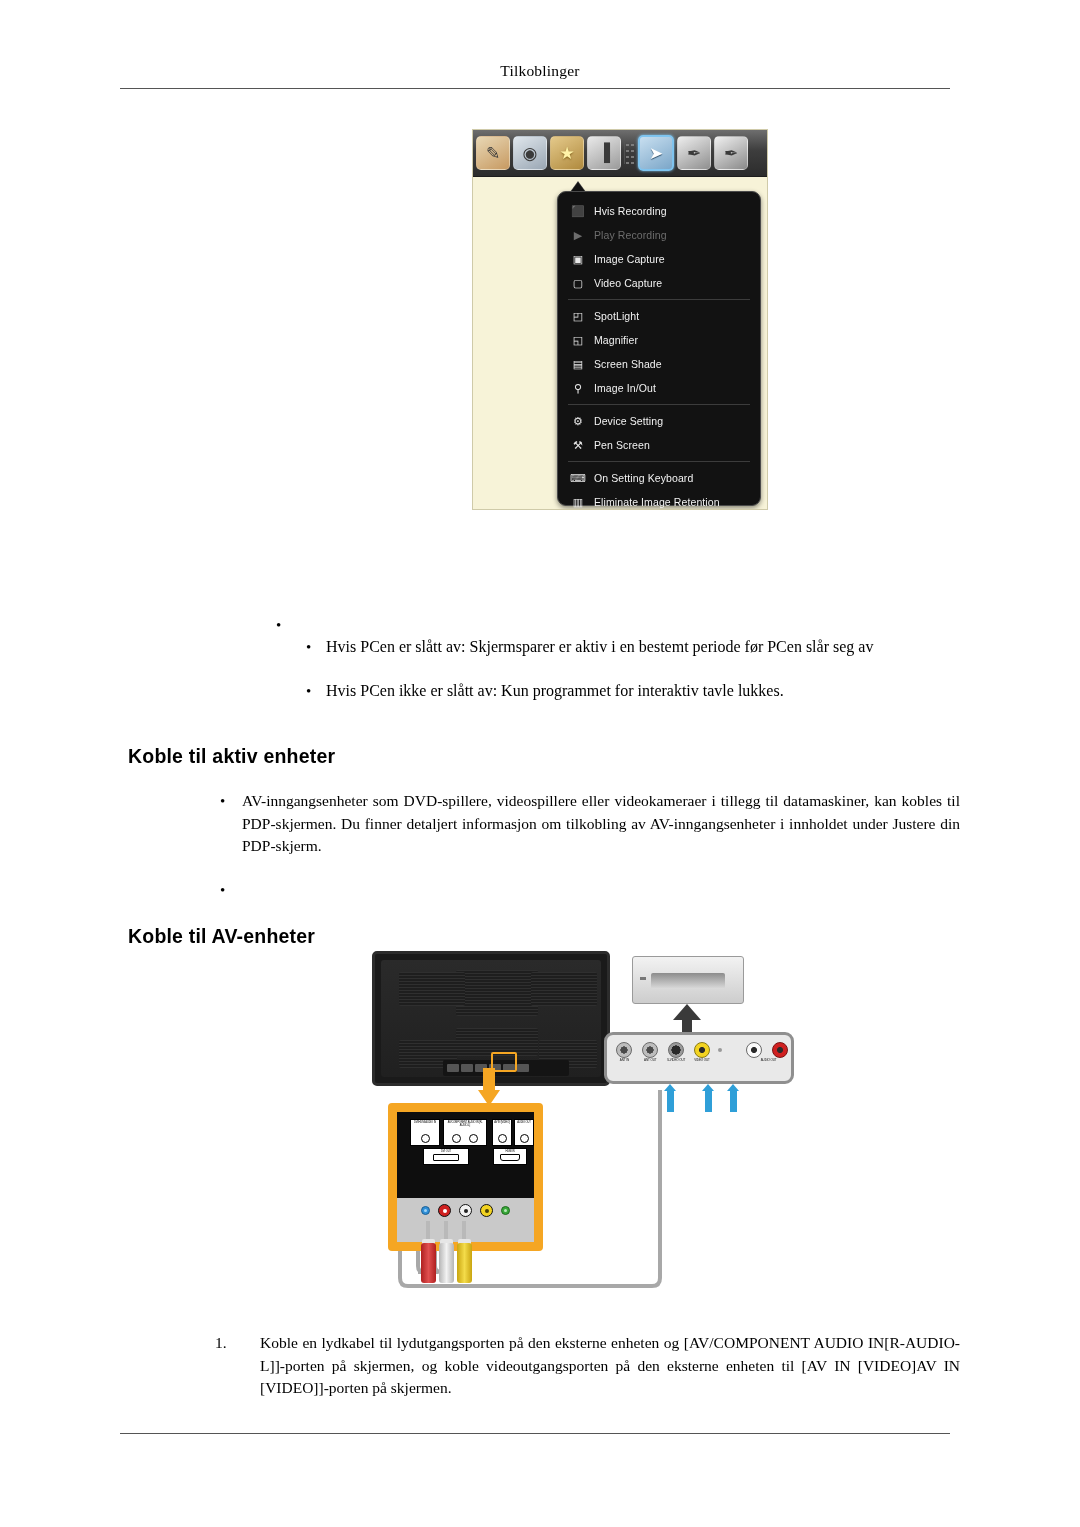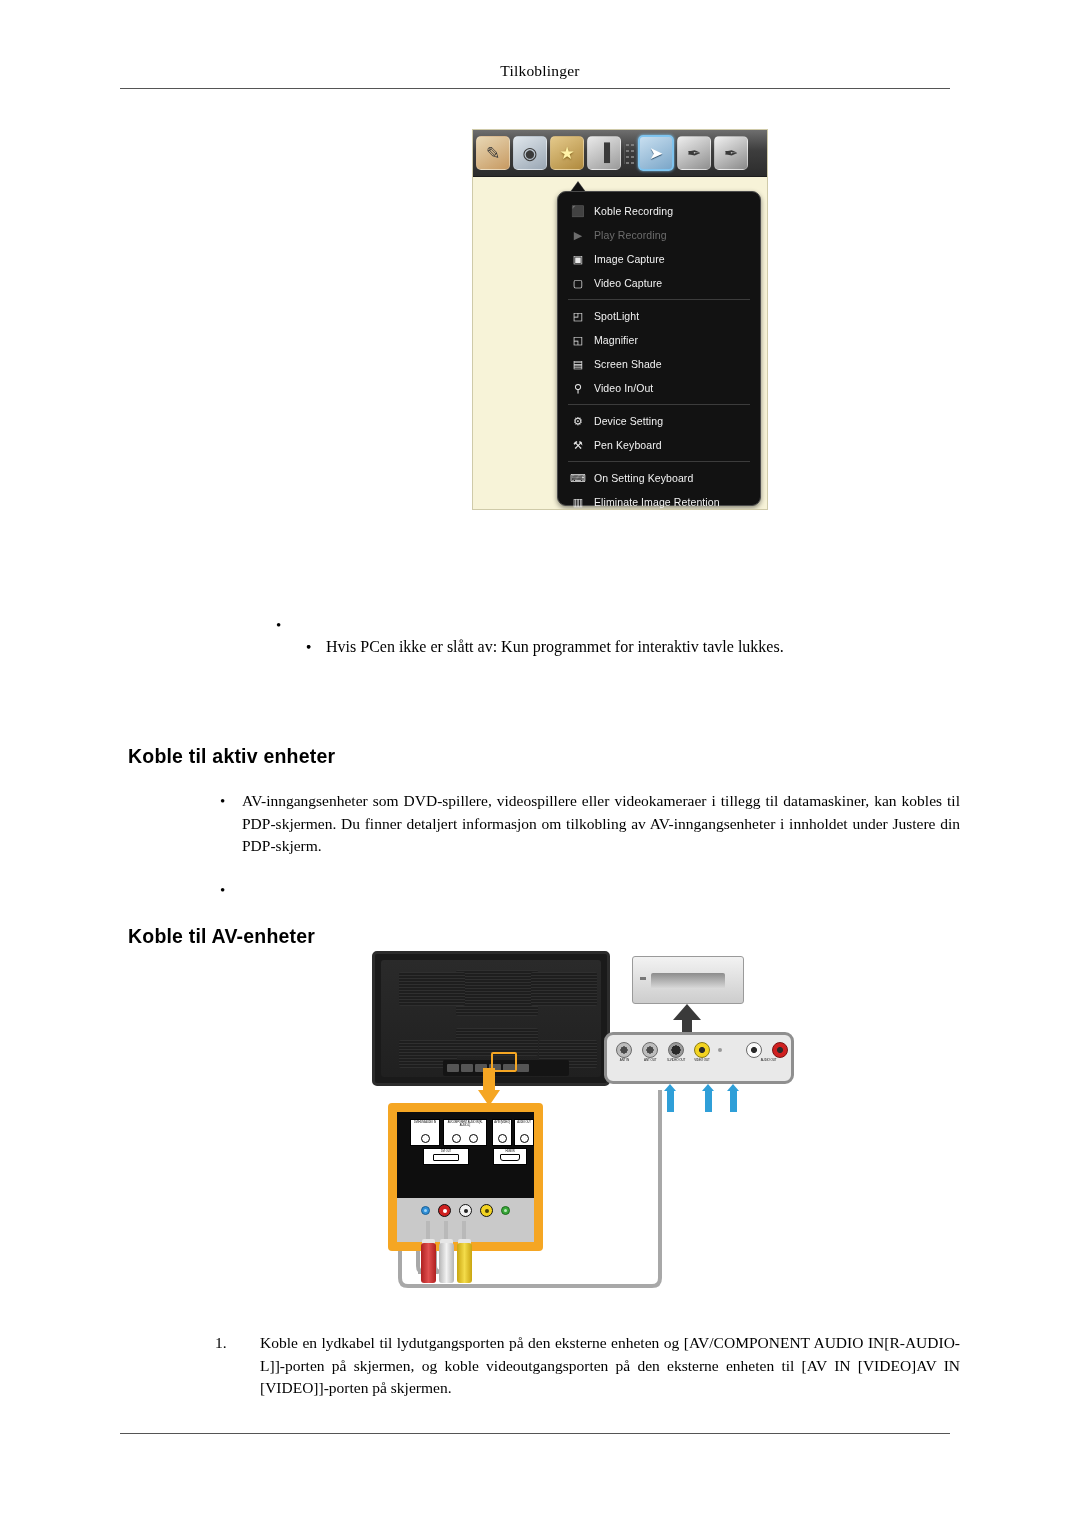--- a/index.html
+++ b/index.html
@@ -356,21 +356,21 @@
         </div>
     </div>
 
     <div class="menu-notch"></div>
 
     <div class="menu">
       <div class="menu-inner">
 
         <div class="mi">
           <span class="mi-ico">⬛</span>
-          <span>Koble Recording</span>
+          <span>Hvis Recording</span>
         </div>
         <div class="mi dim">
           <span class="mi-ico">▶</span>
           <span>Play Recording</span>
         </div>
         <div class="mi">
           <span class="mi-ico">▣</span>
           <span>Image Capture</span>
         </div>
         <div class="mi">
@@ -387,32 +387,32 @@
         <div class="mi">
           <span class="mi-ico">◱</span>
           <span>Magnifier</span>
         </div>
         <div class="mi">
           <span class="mi-ico">▤</span>
           <span>Screen Shade</span>
         </div>
         <div class="mi">
           <span class="mi-ico">⚲</span>
-          <span>Video In/Out</span>
+          <span>Image In/Out</span>
         </div>
 
         <div class="mi-sep"></div>
 
         <div class="mi">
           <span class="mi-ico">⚙</span>
           <span>Device Setting</span>
         </div>
         <div class="mi">
           <span class="mi-ico">⚒</span>
-          <span>Pen Keyboard</span>
+          <span>Pen Screen</span>
         </div>
 
         <div class="mi-sep"></div>
 
         <div class="mi">
           <span class="mi-ico">⌨</span>
           <span>On Setting Keyboard</span>
         </div>
         <div class="mi">
           <span class="mi-ico">▥</span>
@@ -423,20 +423,21 @@
     </div>
   </div>
 
 
   <ul class="bl" id="bl-1">
     <li>
       <span class="bullet">•</span>
     </li>
     <li class="ind">
       <span class="bullet">•</span>
+      <span>Hvis PCen er slått av: Skjermsparer er aktiv i en bestemt periode før PCen slår seg av</span>
     </li>
     <li class="ind">
       <span class="bullet">•</span>
       <span>Hvis PCen ikke er slått av: Kun programmet for interaktiv tavle lukkes.</span>
     </li>
   </ul>
 
   <div class="h-sans" id="h-andre">Koble til aktiv enheter</div>
 
   <ul class="bl" id="bl-2">

